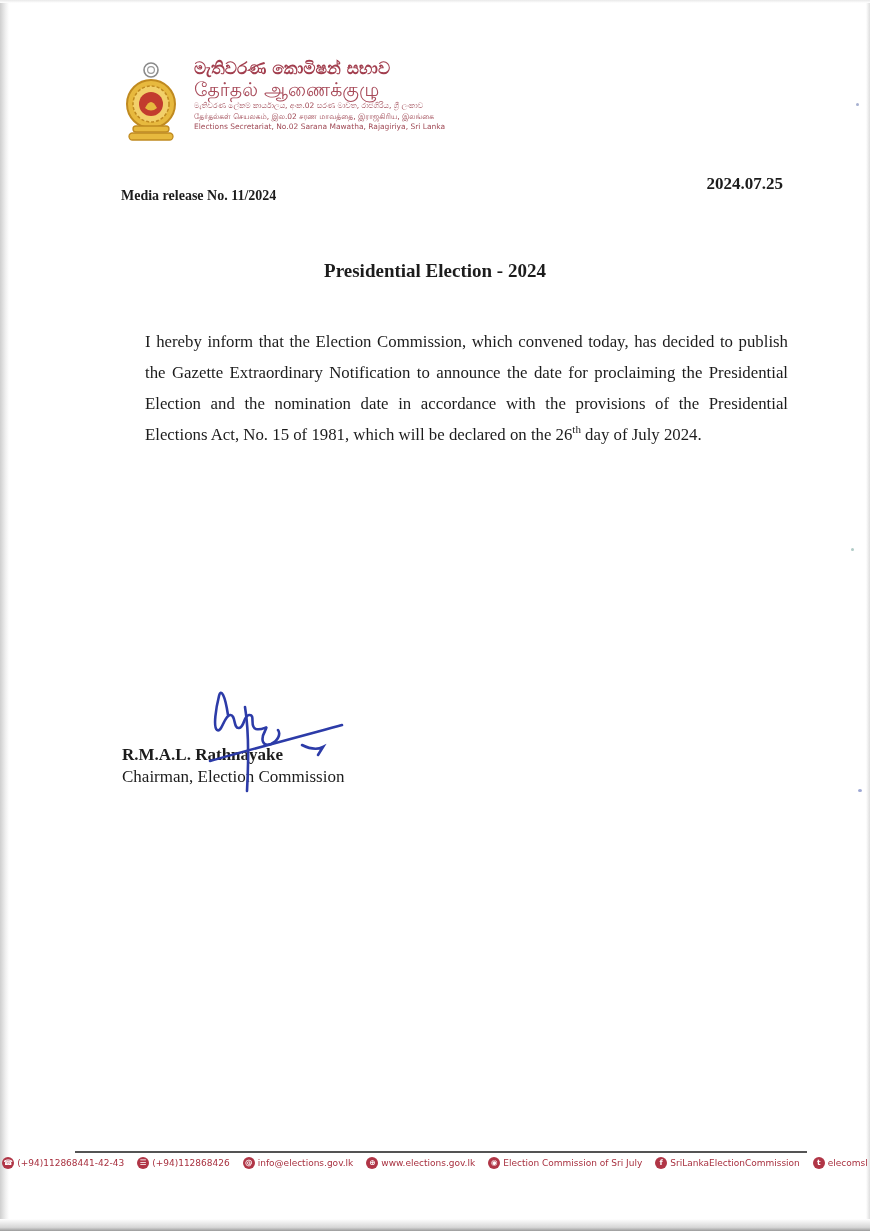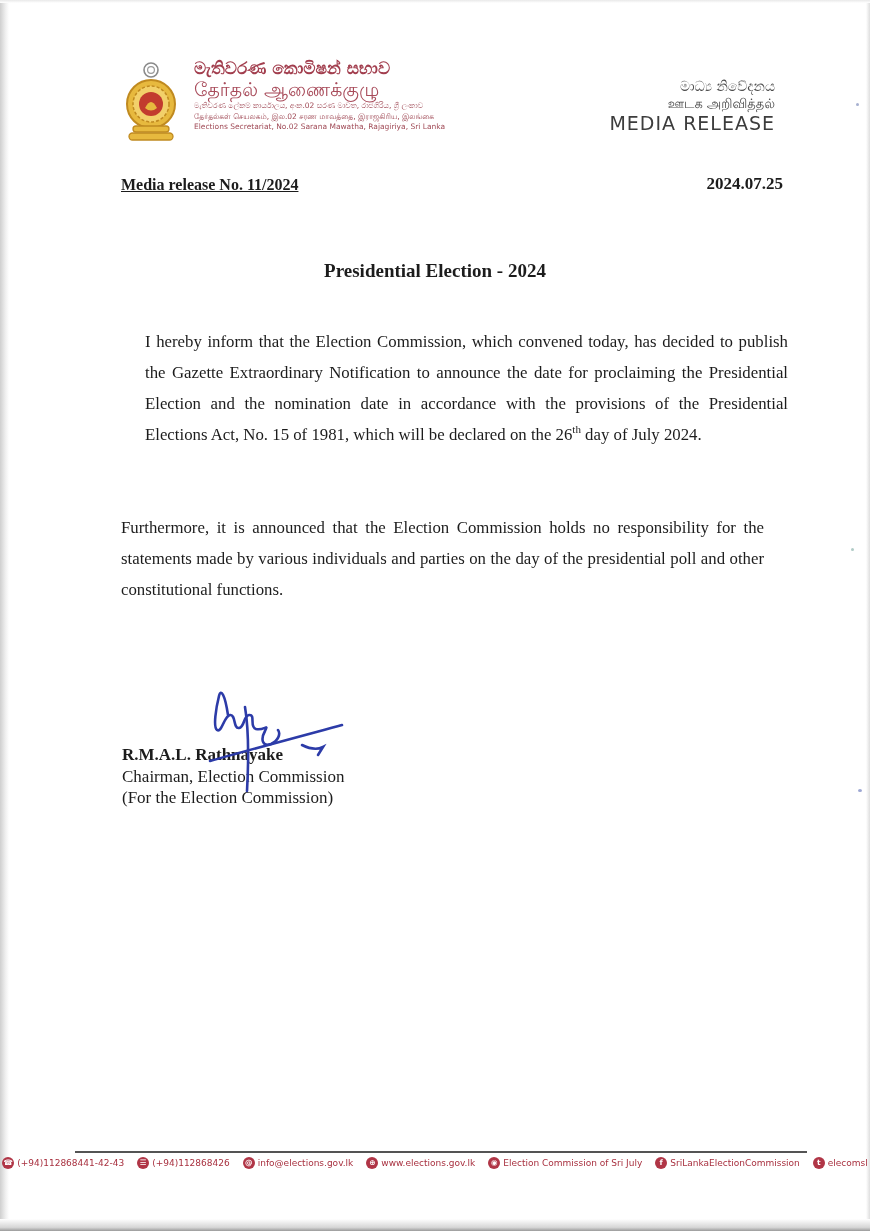--- a/index.html
+++ b/index.html
@@ -25,21 +25,21 @@
   .org-ta{font-size:19px;color:#a84b5a;line-height:22px;}
   .org-en{font-size:25px;font-weight:300;color:#b2606c;line-height:26px;letter-spacing:.5px;}
   .addr{font-size:7.5px;color:#a04a56;line-height:8.6px;margin-top:2px;}
   .mr-block{position:absolute;right:95px;top:78px;text-align:right;
     font-family:"DejaVu Sans",sans-serif;color:#4a4a4a;}
   .mr-si{font-size:14px;line-height:17px;}
   .mr-ta{font-size:13px;line-height:17px;}
   .mr-en{font-size:19px;letter-spacing:1px;color:#3d3d3d;line-height:23px;}
 
   
-  .meta-left{position:absolute;left:121px;top:176px;font-weight:bold;font-size:16px;text-decoration:underline;}
+  .meta-left{position:absolute;left:121px;top:188px;font-weight:bold;font-size:14px;}
   .meta-right{position:absolute;right:87px;top:174px;font-weight:bold;font-size:17px;}
 
   
   .doc-title{position:absolute;left:0;top:260px;width:870px;text-align:center;
     font-size:19px;font-weight:bold;margin:0;}
   .para{position:absolute;left:121px;width:643px;margin:0;font-size:16.8px;
     line-height:31px;text-align:justify;}
   .para1{top:326px;margin-left:24px;}
   .para2{top:512px;}
   sup{font-size:11px;line-height:0;}
@@ -84,47 +84,40 @@
   </svg>
 
   <div class="org">
     <div class="org-si">මැතිවරණ කොමිෂන් සභාව</div>
     <div class="org-ta">தேர்தல் ஆணைக்குழு</div>
     <div class="addr">මැතිවරණ ලේකම් කාර්යාලය, අංක.02 සරණ මාවත, රාජගිරිය, ශ්‍රී ලංකාව</div>
     <div class="addr">தேர்தல்கள் செயலகம், இல.02 சரண மாவத்தை, இராஜகிரிய, இலங்கை</div>
     <div class="addr">Elections Secretariat, No.02 Sarana Mawatha, Rajagiriya, Sri Lanka</div>
   </div>
 
-  <div class="mr-block">
-    <div class="mr-si">මාධ්‍ය නිවේදනය</div>
-    <div class="mr-ta">ஊடக அறிவித்தல்</div>
-    <div class="mr-en">MEDIA RELEASE</div>
-  </div>
 
   <div class="meta-left">Media release No. 11/2024</div>
   <div class="meta-right">2024.07.25</div>
 
   <h1 class="doc-title">Presidential Election - 2024</h1>
 
   <p class="para para1"><span>I hereby inform that the Election Commission, which convened today, has decided to publish the Gazette Extraordinary Notification to announce the date for proclaiming the Presidential Election and the nomination date in accordance with the provisions of the Presidential Elections Act, No. 15 of 1981, which will be declared on the 26</span><sup>th</sup><span> day of July 2024.</span></p>
 
-  <p class="para para2">Furthermore, it is announced that the Election Commission holds no responsibility for the statements made by various individuals and parties on the day of the presidential poll and other constitutional functions.</p>
 
   <svg class="sig-svg" width="170" height="120" viewBox="0 0 170 120">
     <g fill="none" stroke="#2c3ba8" stroke-width="2.6" stroke-linecap="round">
       <path d="M38,32 C35,12 31,5 29,13 C26,25 23,44 27,47 C32,50 34,33 40,32 C46,31 43,46 49,45 C55,44 53,33 59,32 C66,31 59,44 66,46 C74,48 79,40 75,48 C70,57 73,64 81,61 C88,58 91,51 88,47"></path>
       <path d="M55,24 C58,42 59,72 57,108"></path>
       <path d="M20,78 C55,68 115,52 152,42"></path>
       <path d="M112,62 C120,66 127,67 133,64 L128,72"></path>
     </g>
   </svg>
   <div class="sig-block">
     <div class="sig-name">R.M.A.L. Rathnayake</div>
     <div>Chairman, Election Commission</div>
-    <div>(For the Election Commission)</div>
   </div>
 
   <div class="foot-rule"></div>
   <div class="footer">
     <span class="fitem">
         <span class="ficon">☎</span>
         <span>(+94)112868441-42-43</span>
       </span>
     <span class="fitem">
         <span class="ficon">☰</span>

